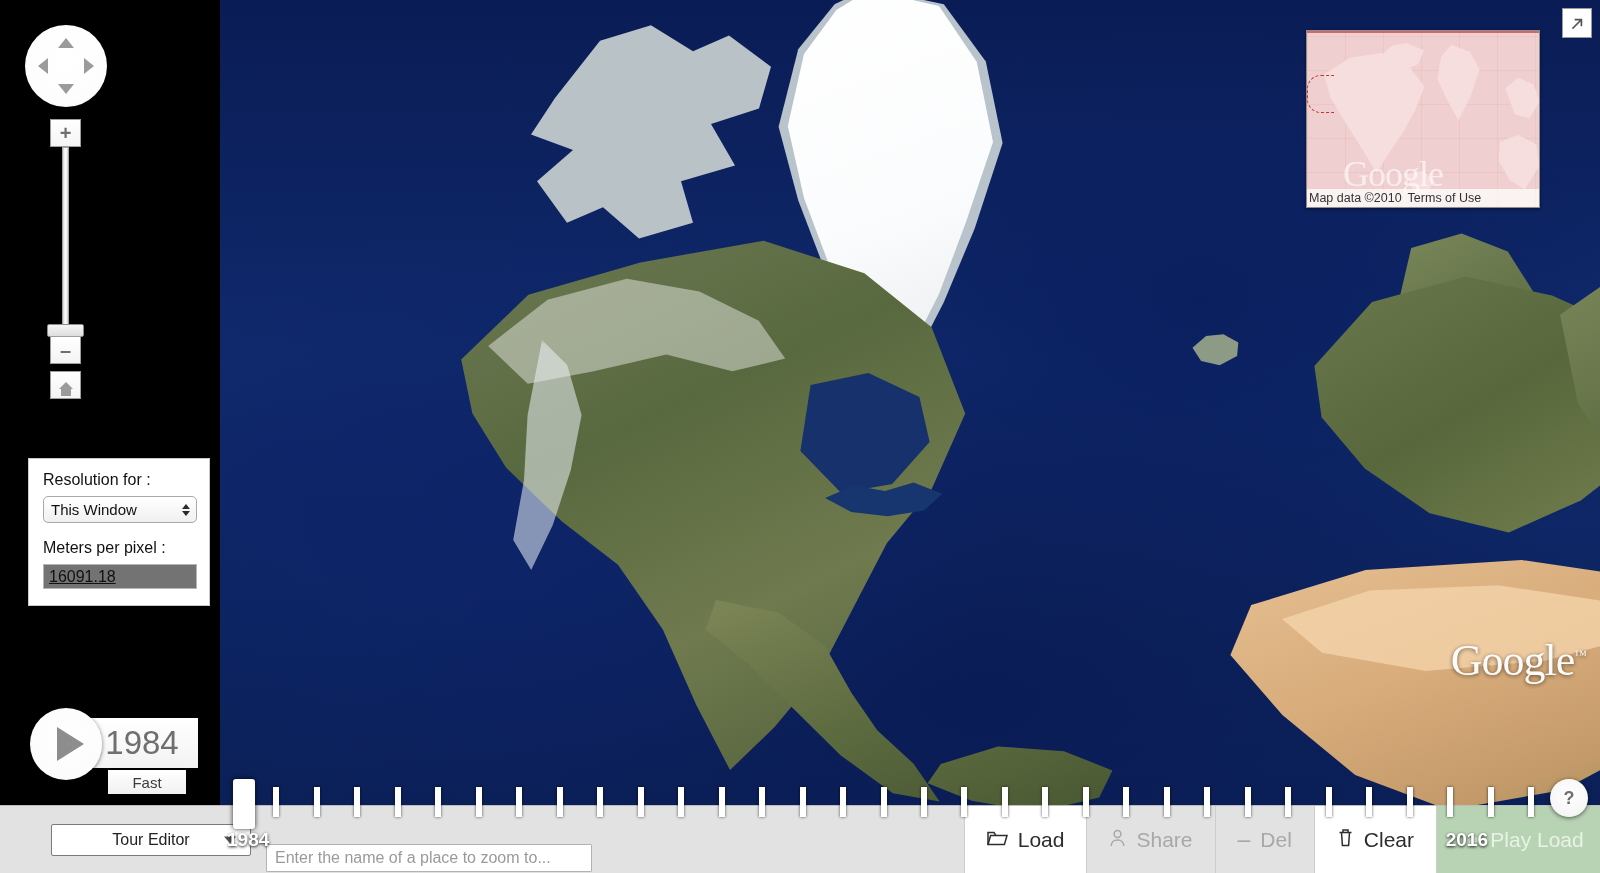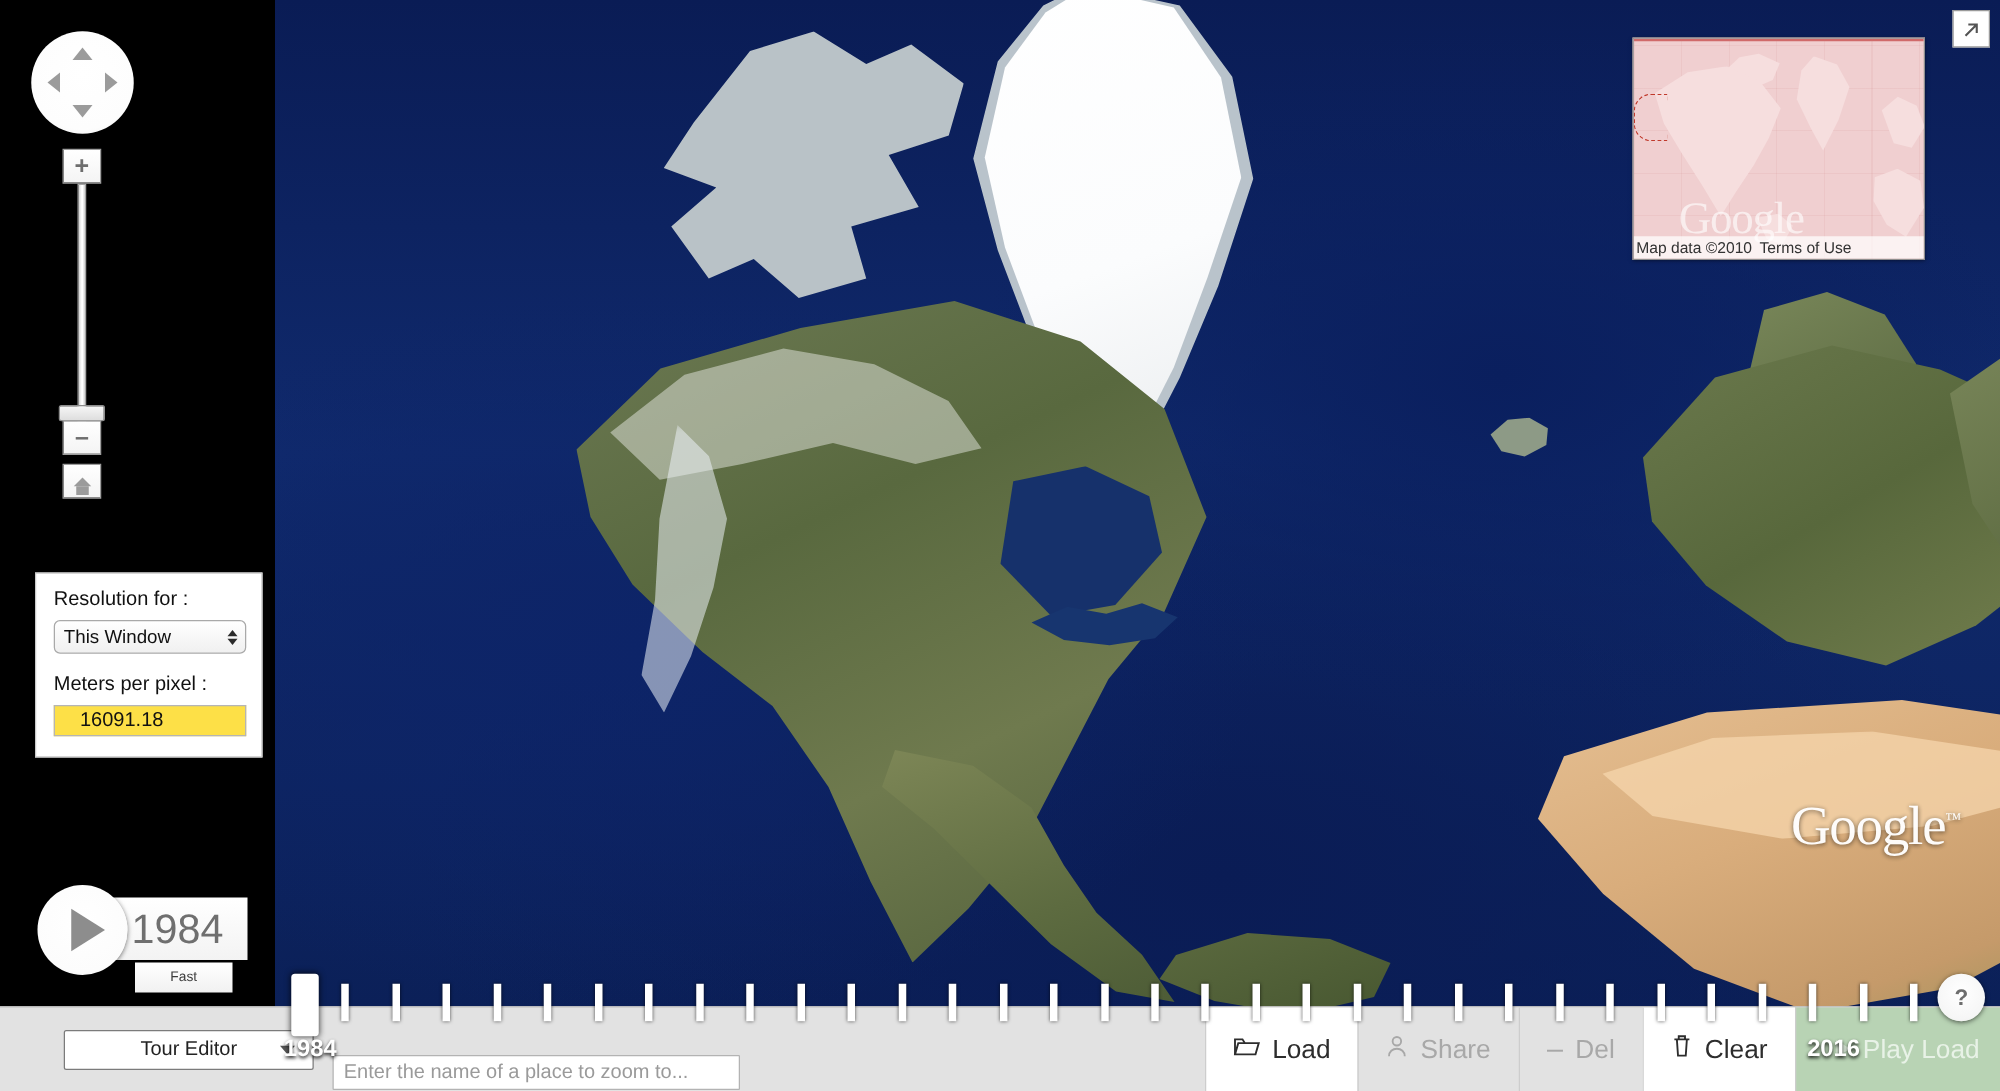--- a/index.html
+++ b/index.html
@@ -133,21 +133,21 @@
   }
   #hudson {
     left: 560px; top: 370px; width: 170px; height: 150px;
     background: #16316b;
     clip-path: polygon(18% 10%, 52% 2%, 82% 18%, 88% 48%, 66% 76%, 36% 82%, 12% 54%);
     filter: blur(1px);
   }
 
   #google-watermark {
     position: absolute;
-    right: 32px;
+    right: 14px;
     bottom: 120px;
     color: #ffffff;
     font-family: "Liberation Serif", serif;
     font-size: 44px;
     letter-spacing: -1px;
     text-shadow: 0 1px 4px rgba(0,0,0,0.6);
     opacity: 0.96;
     user-select: none;
   }
   #google-watermark sup { font-size: 13px; vertical-align: super; }
@@ -351,24 +351,25 @@
     border-left: 4px solid transparent; border-right: 4px solid transparent;
   }
   .select-arrows i.up { border-bottom: 5px solid #2b2b2b; }
   .select-arrows i.dn { border-top: 5px solid #2b2b2b; }
   #mpp-input {
     width: 154px;
     height: 25px;
     font-size: 16px;
     font-family: "Liberation Sans", sans-serif;
     border: 1px solid #b5b5b5;
-    padding: 0 20px;
+    padding: 0 5px;
     box-sizing: border-box;
     color: #111;
-    background: #fde047;
+    background: #737373;
+    text-decoration: underline;
   }
 
   
   #scale-bar {
     position: absolute;
     left: 36px; top: 628px;
     width: 168px; height: 48px;
     color: #fff;
   }
   .scale-line { position: absolute; background: #fff; }
@@ -414,21 +415,21 @@
     color: #6f6f6f;
     z-index: 2;
   }
   #speed-label {
     position: absolute;
     left: 108px; top: 770px;
     width: 78px; height: 24px;
     background: linear-gradient(180deg,#ffffff 0%, #f1f1f1 100%);
     box-shadow: 0 1px 3px rgba(0,0,0,0.4);
     display: flex; align-items: center; justify-content: center;
-    font-size: 11px;
+    font-size: 15px;
     color: #3c3c3c;
     cursor: pointer;
     z-index: 2;
   }
 
   
   #timeline {
     position: absolute;
     left: 225px;
     bottom: 0;

